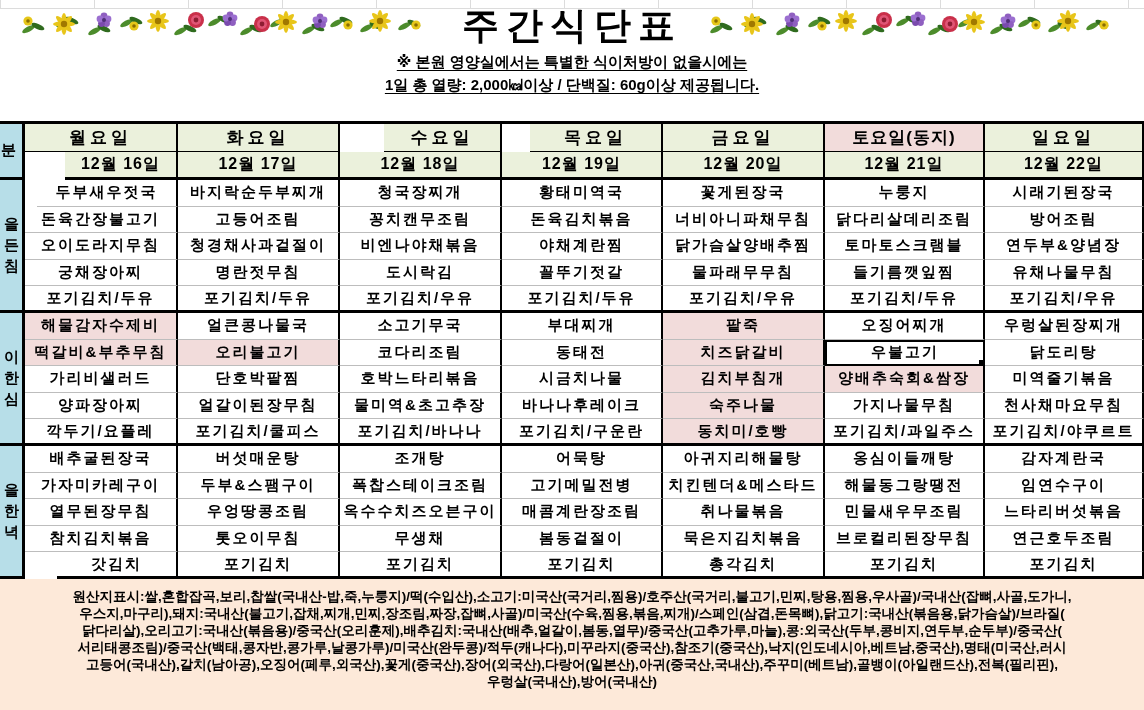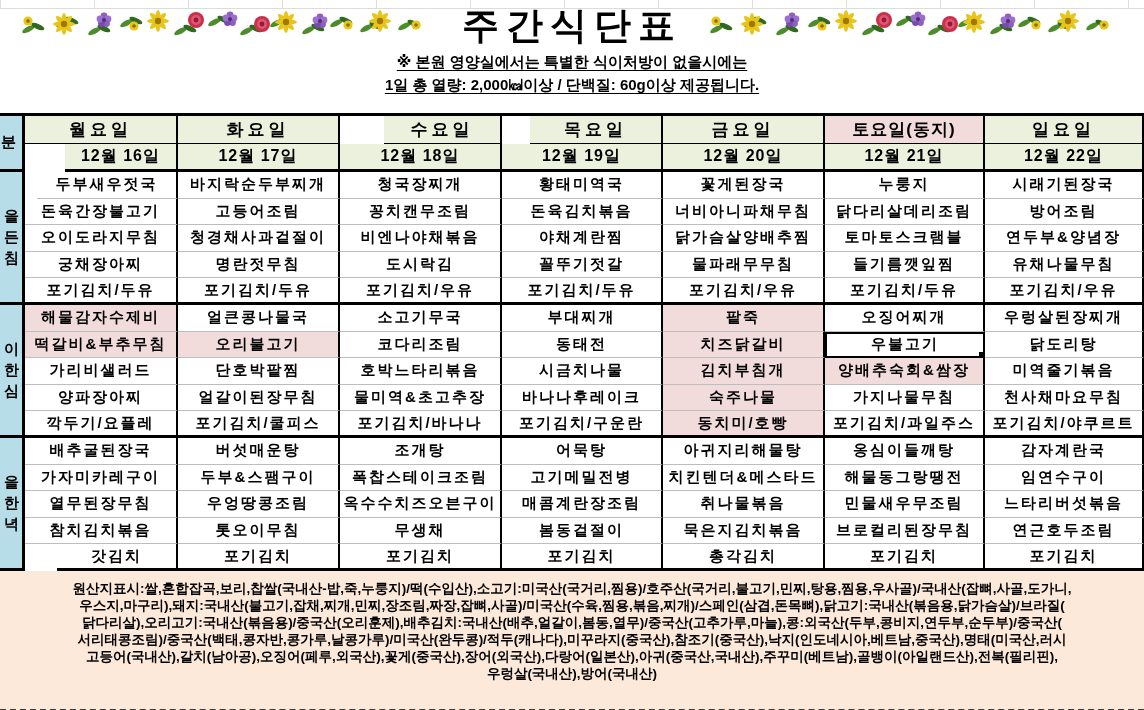--- a/index.html
+++ b/index.html
@@ -14,21 +14,21 @@
     background:repeating-linear-gradient(to right,#dcdcdc 0 1px,transparent 1px 94px);
   }
   .titlebar{position:relative;height:45px;}
   .title{
     position:absolute;left:0;right:0;top:1px;text-align:center;
     font-size:37px;font-weight:bold;letter-spacing:7px;
   }
   .garland{position:absolute;top:7px;width:420px;height:32px;}
   .garland.left{left:18px;}
   .garland.right{right:18px;}
-  .notice{padding:5px 0 17px 0;text-align:center;font-weight:bold;font-size:15px;line-height:23px;}
+  .notice{padding:5px 0 25px 0;text-align:center;font-weight:bold;font-size:15px;line-height:23px;}
   .notice div{text-decoration:underline;text-underline-offset:3px;}
 
   
   .tbl{
     display:grid;width:1144px;box-sizing:border-box;
     grid-template-columns:25px 153px 162px 162px 161px 162px 160px 159px;
     grid-template-rows:28px 28px repeat(15,26.6px);
     border-top:3px solid #000;
   }
   .cell{

